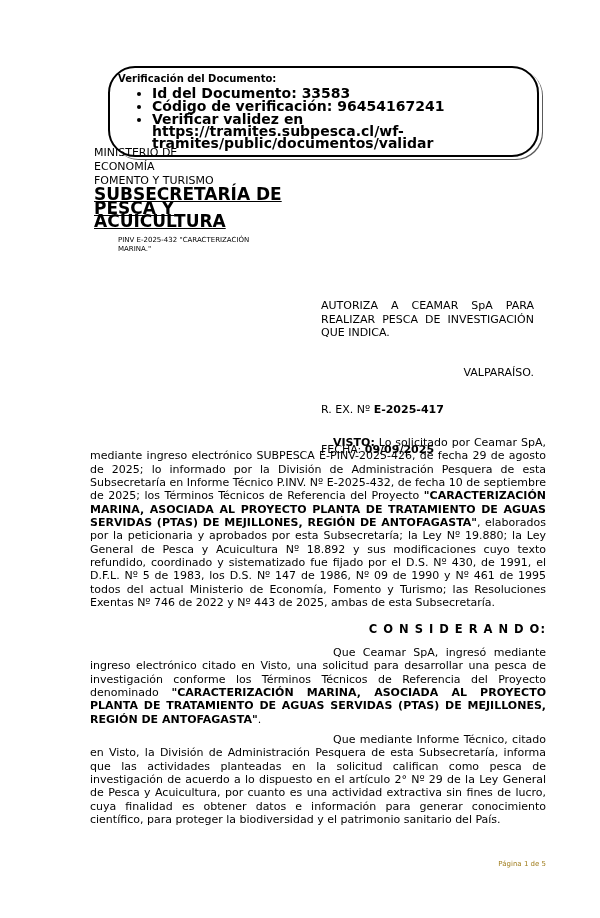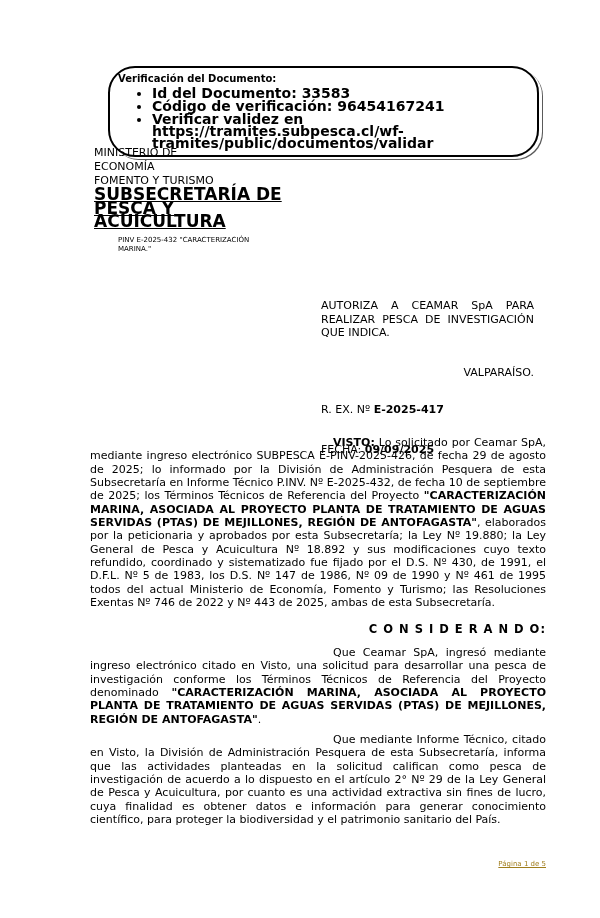--- a/index.html
+++ b/index.html
@@ -99,21 +99,20 @@
   }
   .para-gap { margin-top: 7px; }
 
   
   .page-footer {
     position: absolute;
     top: 860px;
     right: 54px;
     font-size: 7px;
     color: #a07d1c;
-    text-decoration: underline;
   }
 </style>
 </head>
 <body>
 
 <div class="page">
 
   <div class="verify-box">
     <div class="verify-title">Verificación del Documento:</div>
     <ul class="verify-list">

